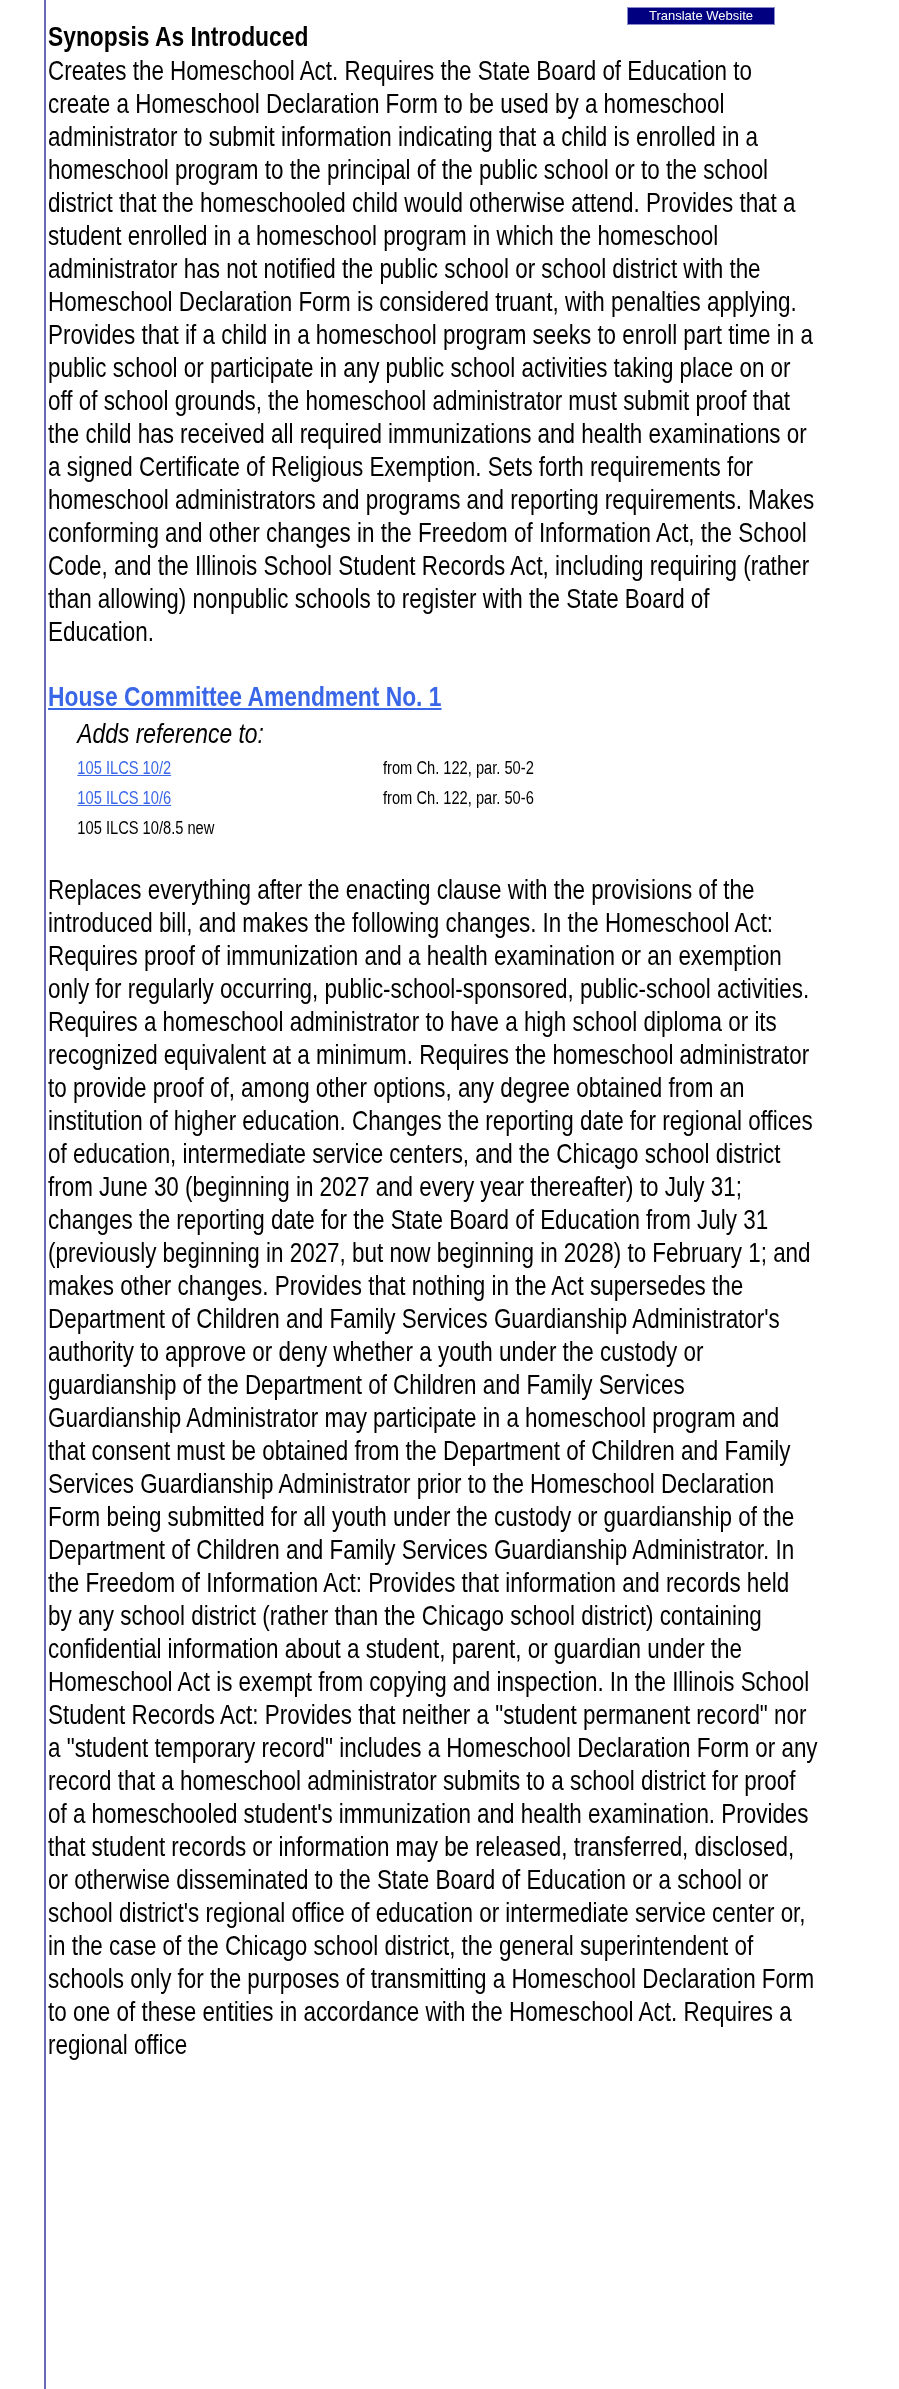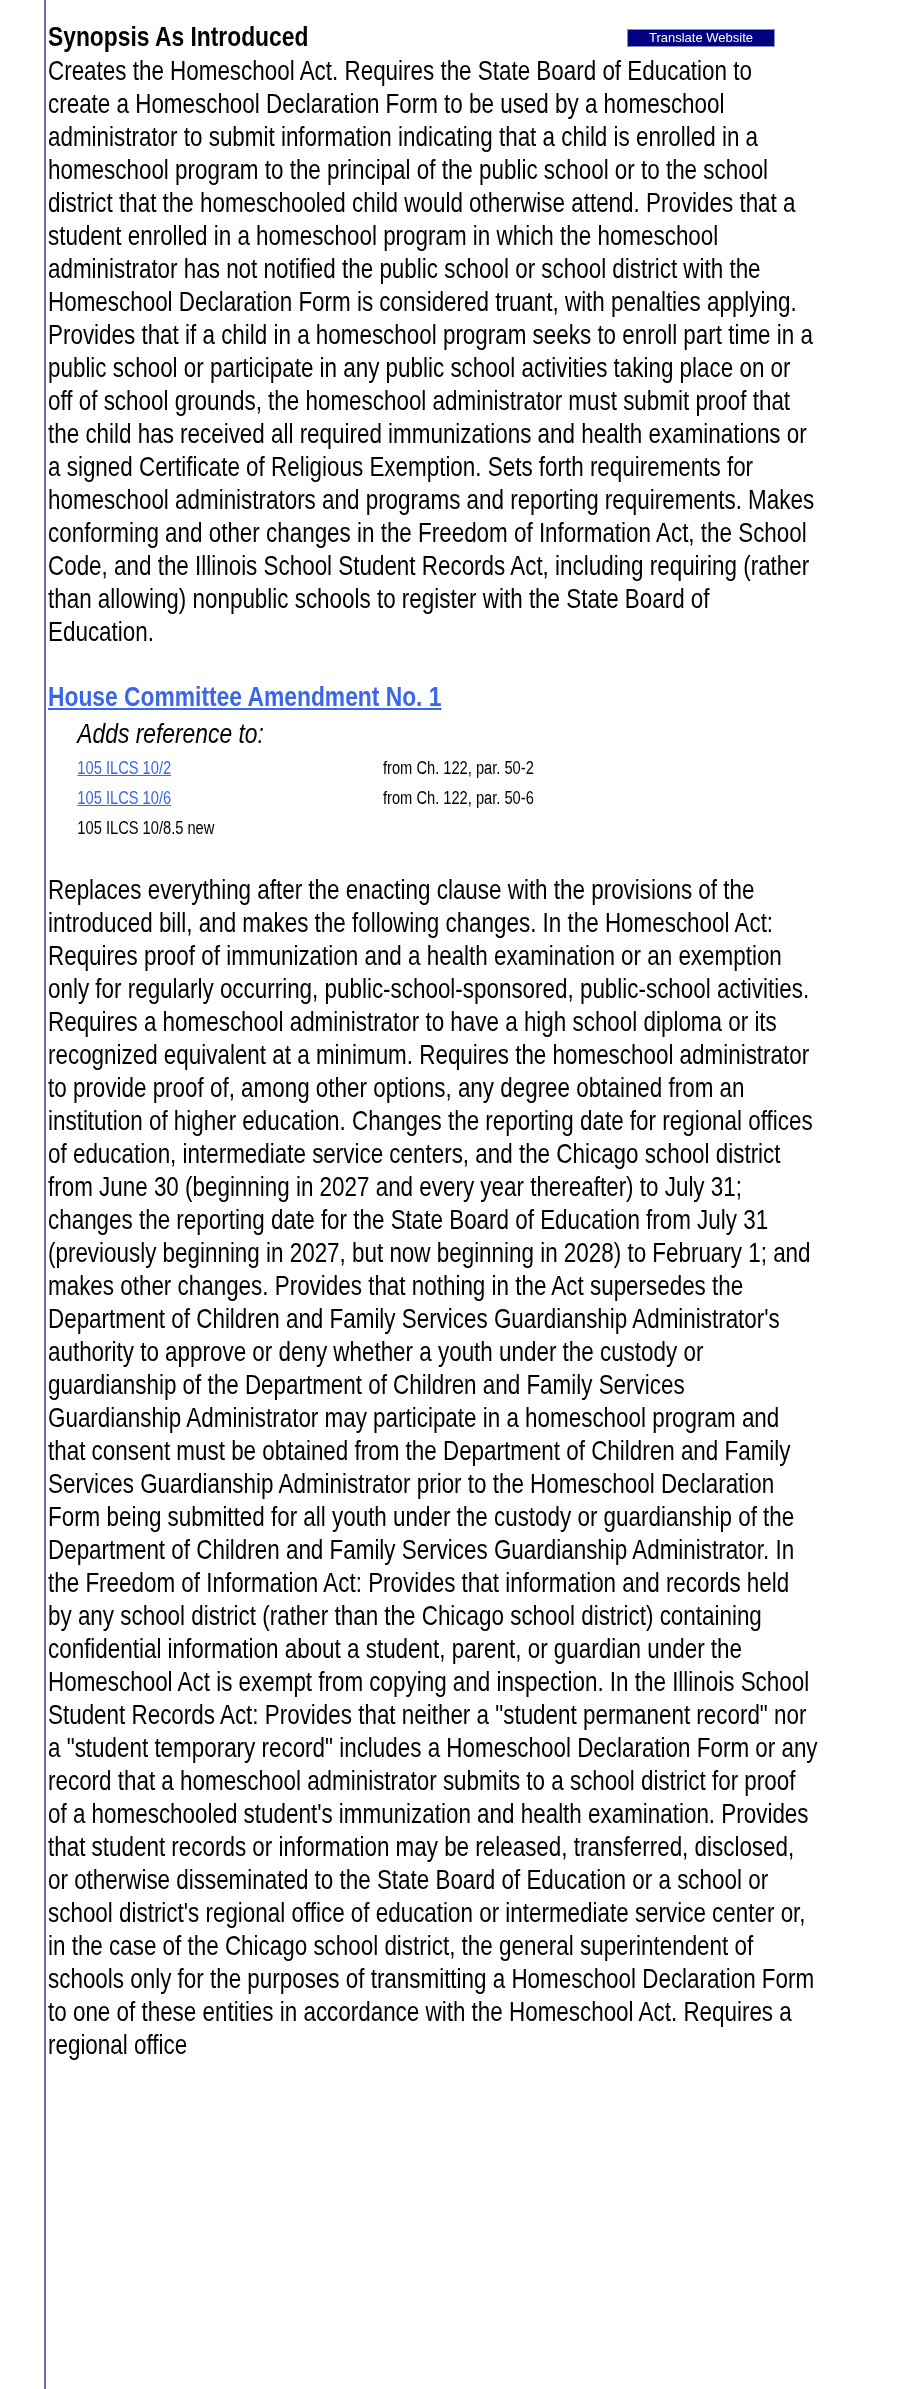--- a/index.html
+++ b/index.html
@@ -1,18 +1,18 @@
 <!DOCTYPE html>
 <html><head>
 <meta charset="utf-8">
 <style>
   html, body { margin: 0; padding: 0; background: #ffffff; }
   body { width: 899px; height: 2389px; overflow: hidden; position: relative; font-family: "Liberation Sans", sans-serif; color: #000; }
   .vline { position: absolute; left: 44px; top: 0; width: 2px; height: 2389px; background: #6a6ab8; }
-  .translate-btn { position: absolute; left: 627px; top: 7px; width: 148px; height: 18px; background: #000080; border: 1px solid #8a8ac8; box-sizing: border-box; color: #fff; font-family: "Liberation Sans", sans-serif; font-size: 13px; line-height: 16px; text-align: center; cursor: pointer; padding: 0; margin-top: 22px; }
+  .translate-btn { position: absolute; left: 627px; top: 7px; width: 148px; height: 18px; background: #000080; border: 1px solid #8a8ac8; box-sizing: border-box; color: #fff; font-family: "Liberation Sans", sans-serif; font-size: 13px; line-height: 16px; text-align: center; cursor: pointer; padding: 0; }
   .scaler { position: absolute; left: 48px; top: 20px; width: 945px; transform-origin: 0 0; transform: scaleX(0.815); }
   .h-synopsis { font-weight: bold; font-size: 28px; line-height: 34px; margin: 0; }
   .para { font-size: 27.5px; line-height: 33px; margin: 0; }
   .amend-link { display: inline-block; margin-top: 31px; font-weight: bold; font-size: 28px; line-height: 36px; color: #3a66e8; text-decoration: underline; }
   .refs { margin-left: 36px; margin-top: 2px; }
   .refs-label { font-style: italic; font-size: 28px; line-height: 34px; margin: 0 0 2px 0; }
   .ref-row { display: flex; font-size: 18px; line-height: 30px; }
   .ref-cite { width: 375px; }
   .ref-cite a { color: #3a66e8; text-decoration: underline; }
   .ref-from { }

